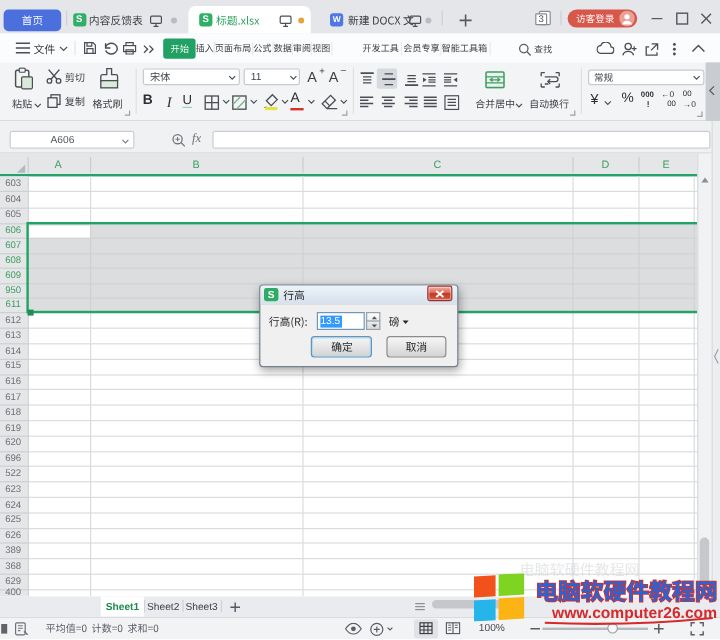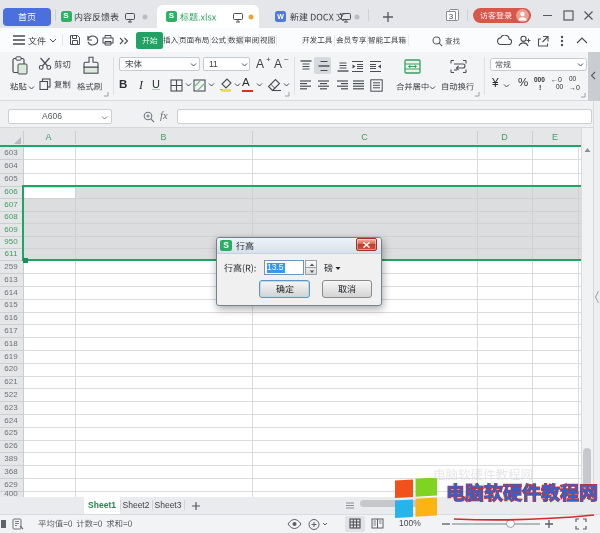--- a/index.html
+++ b/index.html
@@ -415,21 +415,21 @@
     <div style="position:absolute;left:0;top:235.5px;width:22.5px;height:1px;background:#cdd0d3"></div>
     <div style="position:absolute;left:11px;top:225.5px;transform:translateX(-50%);font:400 8px &quot;Liberation Sans&quot;,sans-serif;color:#3f9d63;line-height:8px;white-space:nowrap;">609</div>
     <div style="position:absolute;left:22.5px;top:247.9px;width:558.5px;height:1px;background:#dbdcde"></div>
     <div style="position:absolute;left:0;top:247.9px;width:22.5px;height:1px;background:#cdd0d3"></div>
     <div style="position:absolute;left:11px;top:237.9px;transform:translateX(-50%);font:400 8px &quot;Liberation Sans&quot;,sans-serif;color:#3f9d63;line-height:8px;white-space:nowrap;">950</div>
     <div style="position:absolute;left:22.5px;top:260.3px;width:558.5px;height:1px;background:#dbdcde"></div>
     <div style="position:absolute;left:0;top:260.3px;width:22.5px;height:1px;background:#cdd0d3"></div>
     <div style="position:absolute;left:11px;top:250.3px;transform:translateX(-50%);font:400 8px &quot;Liberation Sans&quot;,sans-serif;color:#3f9d63;line-height:8px;white-space:nowrap;">611</div>
     <div style="position:absolute;left:22.5px;top:273.1px;width:558.5px;height:1px;background:#dbdcde"></div>
     <div style="position:absolute;left:0;top:273.1px;width:22.5px;height:1px;background:#cdd0d3"></div>
-    <div style="position:absolute;left:11px;top:262.9px;transform:translateX(-50%);font:400 8px &quot;Liberation Sans&quot;,sans-serif;color:#6d7177;line-height:8px;white-space:nowrap;">259</div>
+    <div style="position:absolute;left:11px;top:262.9px;transform:translateX(-50%);font:400 8px &quot;Liberation Sans&quot;,sans-serif;color:#6d7177;line-height:8px;white-space:nowrap;">612</div>
     <div style="position:absolute;left:22.5px;top:285.9px;width:558.5px;height:1px;background:#dbdcde"></div>
     <div style="position:absolute;left:0;top:285.9px;width:22.5px;height:1px;background:#cdd0d3"></div>
     <div style="position:absolute;left:11px;top:275.7px;transform:translateX(-50%);font:400 8px &quot;Liberation Sans&quot;,sans-serif;color:#6d7177;line-height:8px;white-space:nowrap;">613</div>
     <div style="position:absolute;left:22.5px;top:298.7px;width:558.5px;height:1px;background:#dbdcde"></div>
     <div style="position:absolute;left:0;top:298.7px;width:22.5px;height:1px;background:#cdd0d3"></div>
     <div style="position:absolute;left:11px;top:288.5px;transform:translateX(-50%);font:400 8px &quot;Liberation Sans&quot;,sans-serif;color:#6d7177;line-height:8px;white-space:nowrap;">614</div>
     <div style="position:absolute;left:22.5px;top:311.5px;width:558.5px;height:1px;background:#dbdcde"></div>
     <div style="position:absolute;left:0;top:311.5px;width:22.5px;height:1px;background:#cdd0d3"></div>
     <div style="position:absolute;left:11px;top:301.3px;transform:translateX(-50%);font:400 8px &quot;Liberation Sans&quot;,sans-serif;color:#6d7177;line-height:8px;white-space:nowrap;">615</div>
     <div style="position:absolute;left:22.5px;top:324.3px;width:558.5px;height:1px;background:#dbdcde"></div>
@@ -442,21 +442,21 @@
     <div style="position:absolute;left:0;top:349.9px;width:22.5px;height:1px;background:#cdd0d3"></div>
     <div style="position:absolute;left:11px;top:339.7px;transform:translateX(-50%);font:400 8px &quot;Liberation Sans&quot;,sans-serif;color:#6d7177;line-height:8px;white-space:nowrap;">618</div>
     <div style="position:absolute;left:22.5px;top:362.7px;width:558.5px;height:1px;background:#dbdcde"></div>
     <div style="position:absolute;left:0;top:362.7px;width:22.5px;height:1px;background:#cdd0d3"></div>
     <div style="position:absolute;left:11px;top:352.5px;transform:translateX(-50%);font:400 8px &quot;Liberation Sans&quot;,sans-serif;color:#6d7177;line-height:8px;white-space:nowrap;">619</div>
     <div style="position:absolute;left:22.5px;top:375.5px;width:558.5px;height:1px;background:#dbdcde"></div>
     <div style="position:absolute;left:0;top:375.5px;width:22.5px;height:1px;background:#cdd0d3"></div>
     <div style="position:absolute;left:11px;top:365.3px;transform:translateX(-50%);font:400 8px &quot;Liberation Sans&quot;,sans-serif;color:#6d7177;line-height:8px;white-space:nowrap;">620</div>
     <div style="position:absolute;left:22.5px;top:388.3px;width:558.5px;height:1px;background:#dbdcde"></div>
     <div style="position:absolute;left:0;top:388.3px;width:22.5px;height:1px;background:#cdd0d3"></div>
-    <div style="position:absolute;left:11px;top:378.1px;transform:translateX(-50%);font:400 8px &quot;Liberation Sans&quot;,sans-serif;color:#6d7177;line-height:8px;white-space:nowrap;">621</div>
+    <div style="position:absolute;left:11px;top:378.1px;transform:translateX(-50%);font:400 8px &quot;Liberation Sans&quot;,sans-serif;color:#6d7177;line-height:8px;white-space:nowrap;">696</div>
     <div style="position:absolute;left:22.5px;top:401.1px;width:558.5px;height:1px;background:#dbdcde"></div>
     <div style="position:absolute;left:0;top:401.1px;width:22.5px;height:1px;background:#cdd0d3"></div>
     <div style="position:absolute;left:11px;top:390.9px;transform:translateX(-50%);font:400 8px &quot;Liberation Sans&quot;,sans-serif;color:#6d7177;line-height:8px;white-space:nowrap;">522</div>
     <div style="position:absolute;left:22.5px;top:413.9px;width:558.5px;height:1px;background:#dbdcde"></div>
     <div style="position:absolute;left:0;top:413.9px;width:22.5px;height:1px;background:#cdd0d3"></div>
     <div style="position:absolute;left:11px;top:403.7px;transform:translateX(-50%);font:400 8px &quot;Liberation Sans&quot;,sans-serif;color:#6d7177;line-height:8px;white-space:nowrap;">623</div>
     <div style="position:absolute;left:22.5px;top:426.7px;width:558.5px;height:1px;background:#dbdcde"></div>
     <div style="position:absolute;left:0;top:426.7px;width:22.5px;height:1px;background:#cdd0d3"></div>
     <div style="position:absolute;left:11px;top:416.5px;transform:translateX(-50%);font:400 8px &quot;Liberation Sans&quot;,sans-serif;color:#6d7177;line-height:8px;white-space:nowrap;">624</div>
     <div style="position:absolute;left:22.5px;top:439.5px;width:558.5px;height:1px;background:#dbdcde"></div>
@@ -611,15 +611,16 @@
       <g transform="skewY(-3.5)">
         <rect x="0" y="2.5" width="18" height="17.5" fill="#f1511b"></rect>
         <rect x="20.5" y="2" width="21.5" height="18" fill="#7fd321"></rect>
         <rect x="0" y="22.5" width="18" height="17.5" fill="#26b5ea"></rect>
         <rect x="20.5" y="22" width="21.5" height="18" fill="#fcb414"></rect>
       </g>
     </svg>
     <svg style="position:absolute;left:446px;top:480.0px;z-index:31" width="154" height="25">
       <path transform="matrix(0.019000,0,0,-0.019000,0,19.72)" fill="#2f62cf" stroke="#e02a1e" stroke-width="68" paint-order="stroke" d="M167 491H821V381H167ZM429 844H558V116Q558 84 562 69Q566 54 580 48Q593 43 620 43Q628 43 645 43Q661 43 682 43Q703 43 723 43Q744 43 761 43Q778 43 785 43Q811 43 825 55Q838 67 845 99Q851 131 855 189Q878 173 912 159Q947 144 974 138Q966 59 948 12Q930 -36 895 -57Q859 -78 798 -78Q788 -78 768 -78Q749 -78 725 -78Q701 -78 677 -78Q653 -78 634 -78Q616 -78 607 -78Q538 -78 499 -61Q460 -44 444 -2Q429 40 429 117ZM187 705H876V170H187V288H754V588H187ZM111 705H235V112H111Z M1498 463 1574 521Q1609 483 1647 439Q1684 395 1720 350Q1755 305 1784 263Q1813 221 1832 186L1747 118Q1730 153 1702 196Q1674 239 1640 285Q1606 332 1570 378Q1533 423 1498 463ZM1711 591 1811 569Q1786 475 1749 386Q1713 298 1668 222Q1622 146 1568 90Q1561 100 1548 115Q1534 130 1520 146Q1506 161 1495 170Q1571 243 1626 354Q1681 466 1711 591ZM1381 711H1953V598H1381ZM1401 538H1511V64H1897V-47H1401ZM1819 539H1929V-88H1819ZM1554 816 1661 852Q1683 818 1707 776Q1730 733 1743 702L1629 661Q1619 692 1597 736Q1574 779 1554 816ZM1109 814H1324V721H1109ZM1257 814H1357V36Q1357 0 1350 -23Q1343 -47 1322 -60Q1300 -73 1272 -77Q1243 -81 1202 -81Q1201 -59 1191 -29Q1182 2 1172 23Q1194 22 1215 22Q1235 21 1243 21Q1257 22 1257 37ZM1074 814H1177V445Q1177 386 1175 315Q1172 245 1164 172Q1156 99 1142 30Q1127 -38 1103 -94Q1095 -84 1079 -70Q1062 -56 1046 -44Q1029 -31 1017 -26Q1044 42 1056 124Q1067 205 1070 289Q1074 374 1074 444ZM1100 578H1310V481H1100ZM1098 350H1308V250H1098Z M2576 707H2882V600H2576ZM2569 851 2684 834Q2673 747 2653 665Q2633 583 2606 513Q2579 443 2542 391Q2532 400 2514 414Q2496 427 2478 439Q2459 452 2446 459Q2480 505 2504 566Q2528 628 2544 701Q2560 774 2569 851ZM2856 707H2872L2890 711L2970 692Q2961 643 2950 590Q2938 538 2926 491Q2914 443 2903 407L2807 430Q2816 463 2825 507Q2833 551 2842 599Q2850 647 2856 690ZM2645 509H2759V459Q2759 404 2752 335Q2744 266 2722 191Q2699 117 2651 44Q2604 -28 2523 -91Q2514 -78 2498 -63Q2483 -48 2465 -33Q2448 -19 2434 -10Q2507 45 2549 108Q2591 170 2612 233Q2633 297 2639 356Q2645 414 2645 462ZM2752 374Q2769 294 2798 223Q2827 151 2872 97Q2917 43 2981 12Q2968 0 2953 -18Q2937 -35 2924 -54Q2910 -73 2902 -89Q2832 -48 2784 18Q2735 84 2704 170Q2673 256 2653 356ZM2040 741H2477V628H2040ZM2261 572H2368V-87H2261ZM2026 188Q2083 194 2157 204Q2231 214 2313 225Q2396 237 2477 248L2483 139Q2370 119 2256 100Q2142 81 2051 67ZM2083 310Q2081 321 2074 340Q2067 359 2060 378Q2053 398 2046 412Q2063 417 2076 437Q2089 457 2104 490Q2112 506 2125 543Q2138 580 2154 629Q2170 678 2185 735Q2200 792 2211 848L2327 825Q2308 743 2281 662Q2254 581 2224 507Q2194 433 2165 373V371Q2165 371 2153 365Q2140 359 2124 348Q2108 338 2095 328Q2083 318 2083 310ZM2083 310V404L2136 433H2468L2467 325H2166Q2139 325 2115 321Q2090 317 2083 310Z M3417 809H3961V702H3417ZM3523 228Q3574 128 3688 77Q3801 25 3977 13Q3966 0 3952 -19Q3939 -37 3928 -56Q3917 -76 3909 -92Q3782 -76 3689 -41Q3595 -6 3530 55Q3464 116 3421 205ZM3625 754H3739V342Q3739 288 3731 235Q3723 183 3704 135Q3684 87 3650 45Q3617 3 3565 -31Q3512 -66 3438 -90Q3432 -78 3419 -60Q3406 -42 3392 -25Q3378 -8 3366 3Q3438 20 3485 45Q3532 71 3560 104Q3588 138 3602 176Q3616 215 3621 257Q3625 299 3625 343ZM3538 400V337H3830V400ZM3538 546V484H3830V546ZM3432 635H3940V248H3432ZM3036 805H3395V697H3036ZM3162 494H3395V33H3162V137H3295V389H3162ZM3160 749 3270 725Q3252 629 3224 535Q3196 441 3156 358Q3117 275 3065 213Q3063 229 3055 257Q3048 284 3039 313Q3030 341 3021 358Q3075 429 3108 532Q3142 635 3160 749ZM3102 494H3203V-42H3102Z M4587 837H4709V-89H4587ZM4417 794 4533 771Q4519 703 4499 636Q4479 569 4454 511Q4430 452 4403 408Q4392 417 4372 428Q4353 439 4333 449Q4314 460 4299 465Q4326 505 4349 558Q4372 612 4389 672Q4406 733 4417 794ZM4456 656H4919V538H4426ZM4316 365H4966V248H4316ZM4242 846 4356 810Q4324 726 4281 640Q4238 555 4187 479Q4137 403 4083 345Q4077 360 4066 383Q4055 407 4042 431Q4029 455 4018 470Q4063 516 4105 576Q4146 636 4182 705Q4217 774 4242 846ZM4143 569 4257 683 4257 682V-88H4143Z M5118 437H5402V344H5118ZM5069 759H5392V658H5069ZM5030 590H5519V487H5030ZM5183 850H5294V539H5183ZM5455 825 5566 794Q5493 608 5372 466Q5252 324 5098 236Q5090 248 5075 266Q5061 283 5045 300Q5029 317 5017 328Q5168 403 5280 531Q5393 659 5455 825ZM5231 274H5343V25Q5343 -14 5334 -36Q5325 -59 5299 -70Q5272 -82 5236 -85Q5200 -87 5153 -87Q5149 -64 5140 -36Q5130 -7 5119 14Q5148 13 5176 13Q5204 13 5214 13Q5224 14 5227 17Q5231 20 5231 27ZM5377 437H5402L5424 443L5489 391Q5448 344 5393 295Q5339 246 5287 212Q5278 227 5260 245Q5243 263 5231 274Q5258 292 5286 318Q5315 343 5339 370Q5363 396 5377 417ZM5027 201Q5091 206 5172 212Q5254 218 5344 225Q5434 232 5523 240V137Q5438 129 5351 122Q5264 114 5185 107Q5105 100 5040 95ZM5602 667H5970V556H5602ZM5616 850 5738 831Q5721 732 5694 637Q5667 543 5631 462Q5595 381 5548 321Q5539 333 5522 349Q5504 365 5485 381Q5466 397 5452 406Q5495 457 5527 527Q5559 598 5581 680Q5603 763 5616 850ZM5792 600 5915 589Q5893 418 5848 288Q5802 157 5722 63Q5642 -31 5516 -94Q5510 -80 5498 -59Q5486 -38 5472 -17Q5458 3 5446 15Q5560 66 5631 146Q5701 225 5739 339Q5777 452 5792 600ZM5668 581Q5689 454 5726 342Q5764 231 5826 146Q5888 62 5980 14Q5967 2 5951 -16Q5935 -35 5920 -54Q5906 -74 5897 -91Q5796 -30 5730 66Q5665 161 5625 287Q5585 413 5560 563Z M6626 368H6746V-35H6626ZM6427 412H6947V309H6427ZM6388 37H6969V-68H6388ZM6451 226H6923V125H6451ZM6570 711V573H6804V711ZM6459 812H6920V472H6459ZM6185 756H6301V-89H6185ZM6041 568H6408V457H6041ZM6191 523 6261 493Q6247 439 6227 381Q6207 323 6183 266Q6159 210 6132 160Q6105 110 6076 73Q6067 99 6051 132Q6034 164 6020 187Q6046 217 6071 258Q6097 298 6120 344Q6143 390 6161 436Q6179 482 6191 523ZM6340 839 6421 747Q6370 728 6309 712Q6248 696 6185 685Q6121 673 6063 665Q6059 685 6049 712Q6039 738 6029 757Q6084 766 6142 779Q6199 791 6251 807Q6302 823 6340 839ZM6299 429Q6308 422 6327 403Q6345 385 6366 363Q6388 341 6405 323Q6422 304 6430 296L6361 201Q6352 220 6338 244Q6323 268 6307 294Q6290 320 6274 344Q6258 367 6246 382Z M7379 638 7485 626Q7461 435 7409 282Q7358 129 7267 29Q7258 37 7241 49Q7224 61 7206 73Q7188 86 7175 92Q7236 151 7276 234Q7316 317 7341 420Q7366 522 7379 638ZM7653 636 7760 625Q7735 430 7682 275Q7629 120 7535 20Q7525 28 7508 40Q7491 53 7473 65Q7455 77 7442 84Q7505 142 7547 226Q7589 310 7615 414Q7640 518 7653 636ZM7188 498 7255 570Q7292 531 7330 487Q7368 443 7404 399Q7441 355 7472 315Q7503 274 7524 242L7452 158Q7431 191 7401 233Q7371 276 7335 322Q7299 368 7261 413Q7224 459 7188 498ZM7470 499 7542 565Q7581 525 7621 478Q7660 432 7694 384Q7729 337 7757 292Q7785 247 7804 209L7725 133Q7708 171 7680 218Q7653 264 7619 313Q7584 363 7546 410Q7508 458 7470 499ZM7077 794H7880V681H7197V-88H7077ZM7805 794H7925V55Q7925 5 7912 -23Q7899 -51 7867 -65Q7834 -80 7785 -84Q7736 -88 7664 -87Q7662 -70 7654 -48Q7647 -26 7638 -4Q7629 18 7619 34Q7651 32 7684 31Q7716 30 7741 30Q7767 30 7777 30Q7792 31 7799 37Q7805 43 7805 57Z"></path>
     </svg>
+    <div style="position:absolute;left:460px;top:504.0px;font:700 13px &quot;Liberation Sans&quot;,sans-serif;color:#d6292b;line-height:13px;white-space:nowrap;z-index:31;letter-spacing:0px">www.computer26.com</div>
     <svg style="position:absolute;left:452px;top:512px;z-index:31" width="145" height="10" viewBox="0 0 145 10">
       <path d="M2 7q70 3 140 -4" fill="none" stroke="#d6292b" stroke-width="1.7"></path>
     </svg>
   </div>
 </body></html>

